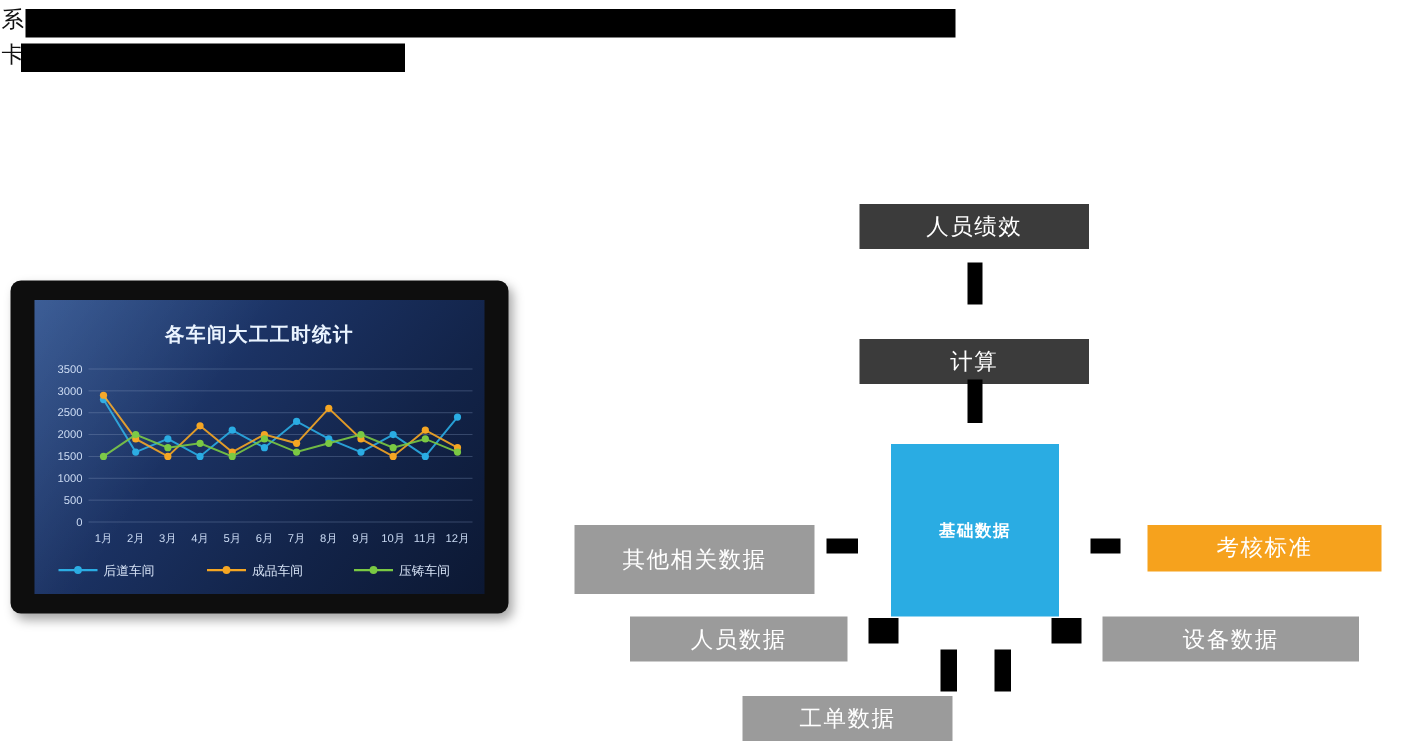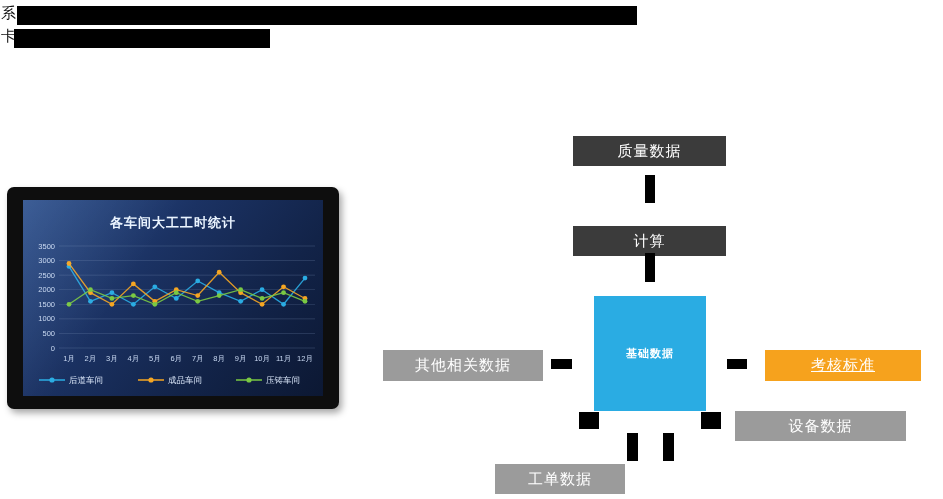--- a/index.html
+++ b/index.html
@@ -19,21 +19,21 @@
           background:linear-gradient(115deg,rgba(255,255,255,0.10) 0%,rgba(255,255,255,0) 55%);
           transform:rotate(8deg);pointer-events:none;}
   .screen svg{position:relative;display:block;}
 
   
   .box{position:absolute;display:flex;align-items:center;justify-content:center;
        color:#fff;font-size:15px;letter-spacing:1px;}
   .dark{background:var(--c-dark,#3b3b3b);}
   .gray{background:var(--c-gray,#9b9b9b);}
   .blue{background:var(--c-blue,#2aace3);font-size:11px;font-weight:bold;}
-  .orange{background:var(--c-orange,#f6a21d);text-decoration:underline;}
+  .orange{background:var(--c-orange,#f6a21d);}
   .connector{position:absolute;background:var(--c-connector,#000);}
 </style>
 </head>
 <body>
 
 <div id="page">
 
   <span class="hdr-char" style="left:1px;top:4px;">系</span>
   <div class="redacted" style="left:17px;top:6px;width:620px;height:19px;"></div>
   <span class="hdr-char" style="left:1px;top:27px;">卡</span>
@@ -116,39 +116,40 @@
           <line x1="115" y1="180" x2="141" y2="180" stroke="#f5a623" stroke-width="1.5"></line>
           <circle cx="128" cy="180" r="2.6" fill="#f5a623"></circle>
           <text x="145" y="183" font-size="8.5" fill="#d7e3f6">成品车间</text>
           <line x1="213" y1="180" x2="239" y2="180" stroke="#7ac943" stroke-width="1.5"></line>
           <circle cx="226" cy="180" r="2.6" fill="#7ac943"></circle>
           <text x="243" y="183" font-size="8.5" fill="#d7e3f6">压铸车间</text>
         </svg>
     </div>
   </div>
 
-  <div class="box dark" style="left:573px;top:136px;width:153px;height:30px;">质量数据</div>
+  <div class="box dark" style="left:573px;top:136px;width:153px;height:30px;">人员绩效</div>
 
   <div class="connector" style="left:645px;top:175px;width:10px;height:28px;"></div>
 
   <div class="box dark" style="left:573px;top:214px;width:153px;height:30px;margin-top:12px;">计算</div>
 
   <div class="connector" style="left:645px;top:253px;width:10px;height:29px;"></div>
 
   <div class="box blue" style="left:594px;top:296px;width:112px;height:115px;">基础数据</div>
 
-  <div class="box gray" style="left:383px;top:350px;width:160px;height:31px;">其他相关数据</div>
+  <div class="box gray" style="left:383px;top:350px;width:160px;height:46px;">其他相关数据</div>
   <div class="connector" style="left:551px;top:359px;width:21px;height:10px;"></div>
 
   <div class="connector" style="left:727px;top:359px;width:20px;height:10px;"></div>
   <div class="box orange" style="left:765px;top:350px;width:156px;height:31px;">考核标准</div>
 
+  <div class="box gray" style="left:420px;top:411px;width:145px;height:30px;">人员数据</div>
   <div class="connector" style="left:579px;top:412px;width:20px;height:17px;"></div>
 
   <div class="connector" style="left:701px;top:412px;width:20px;height:17px;"></div>
   <div class="box gray" style="left:735px;top:411px;width:171px;height:30px;">设备数据</div>
 
   <div class="connector" style="left:627px;top:433px;width:11px;height:28px;"></div>
   <div class="connector" style="left:663px;top:433px;width:11px;height:28px;"></div>
 
-  <div class="box gray" style="left:495px;top:464px;width:130px;height:30px;">工单数据</div>
+  <div class="box gray" style="left:495px;top:464px;width:140px;height:30px;">工单数据</div>
 
 </div>
 
 </body></html>

